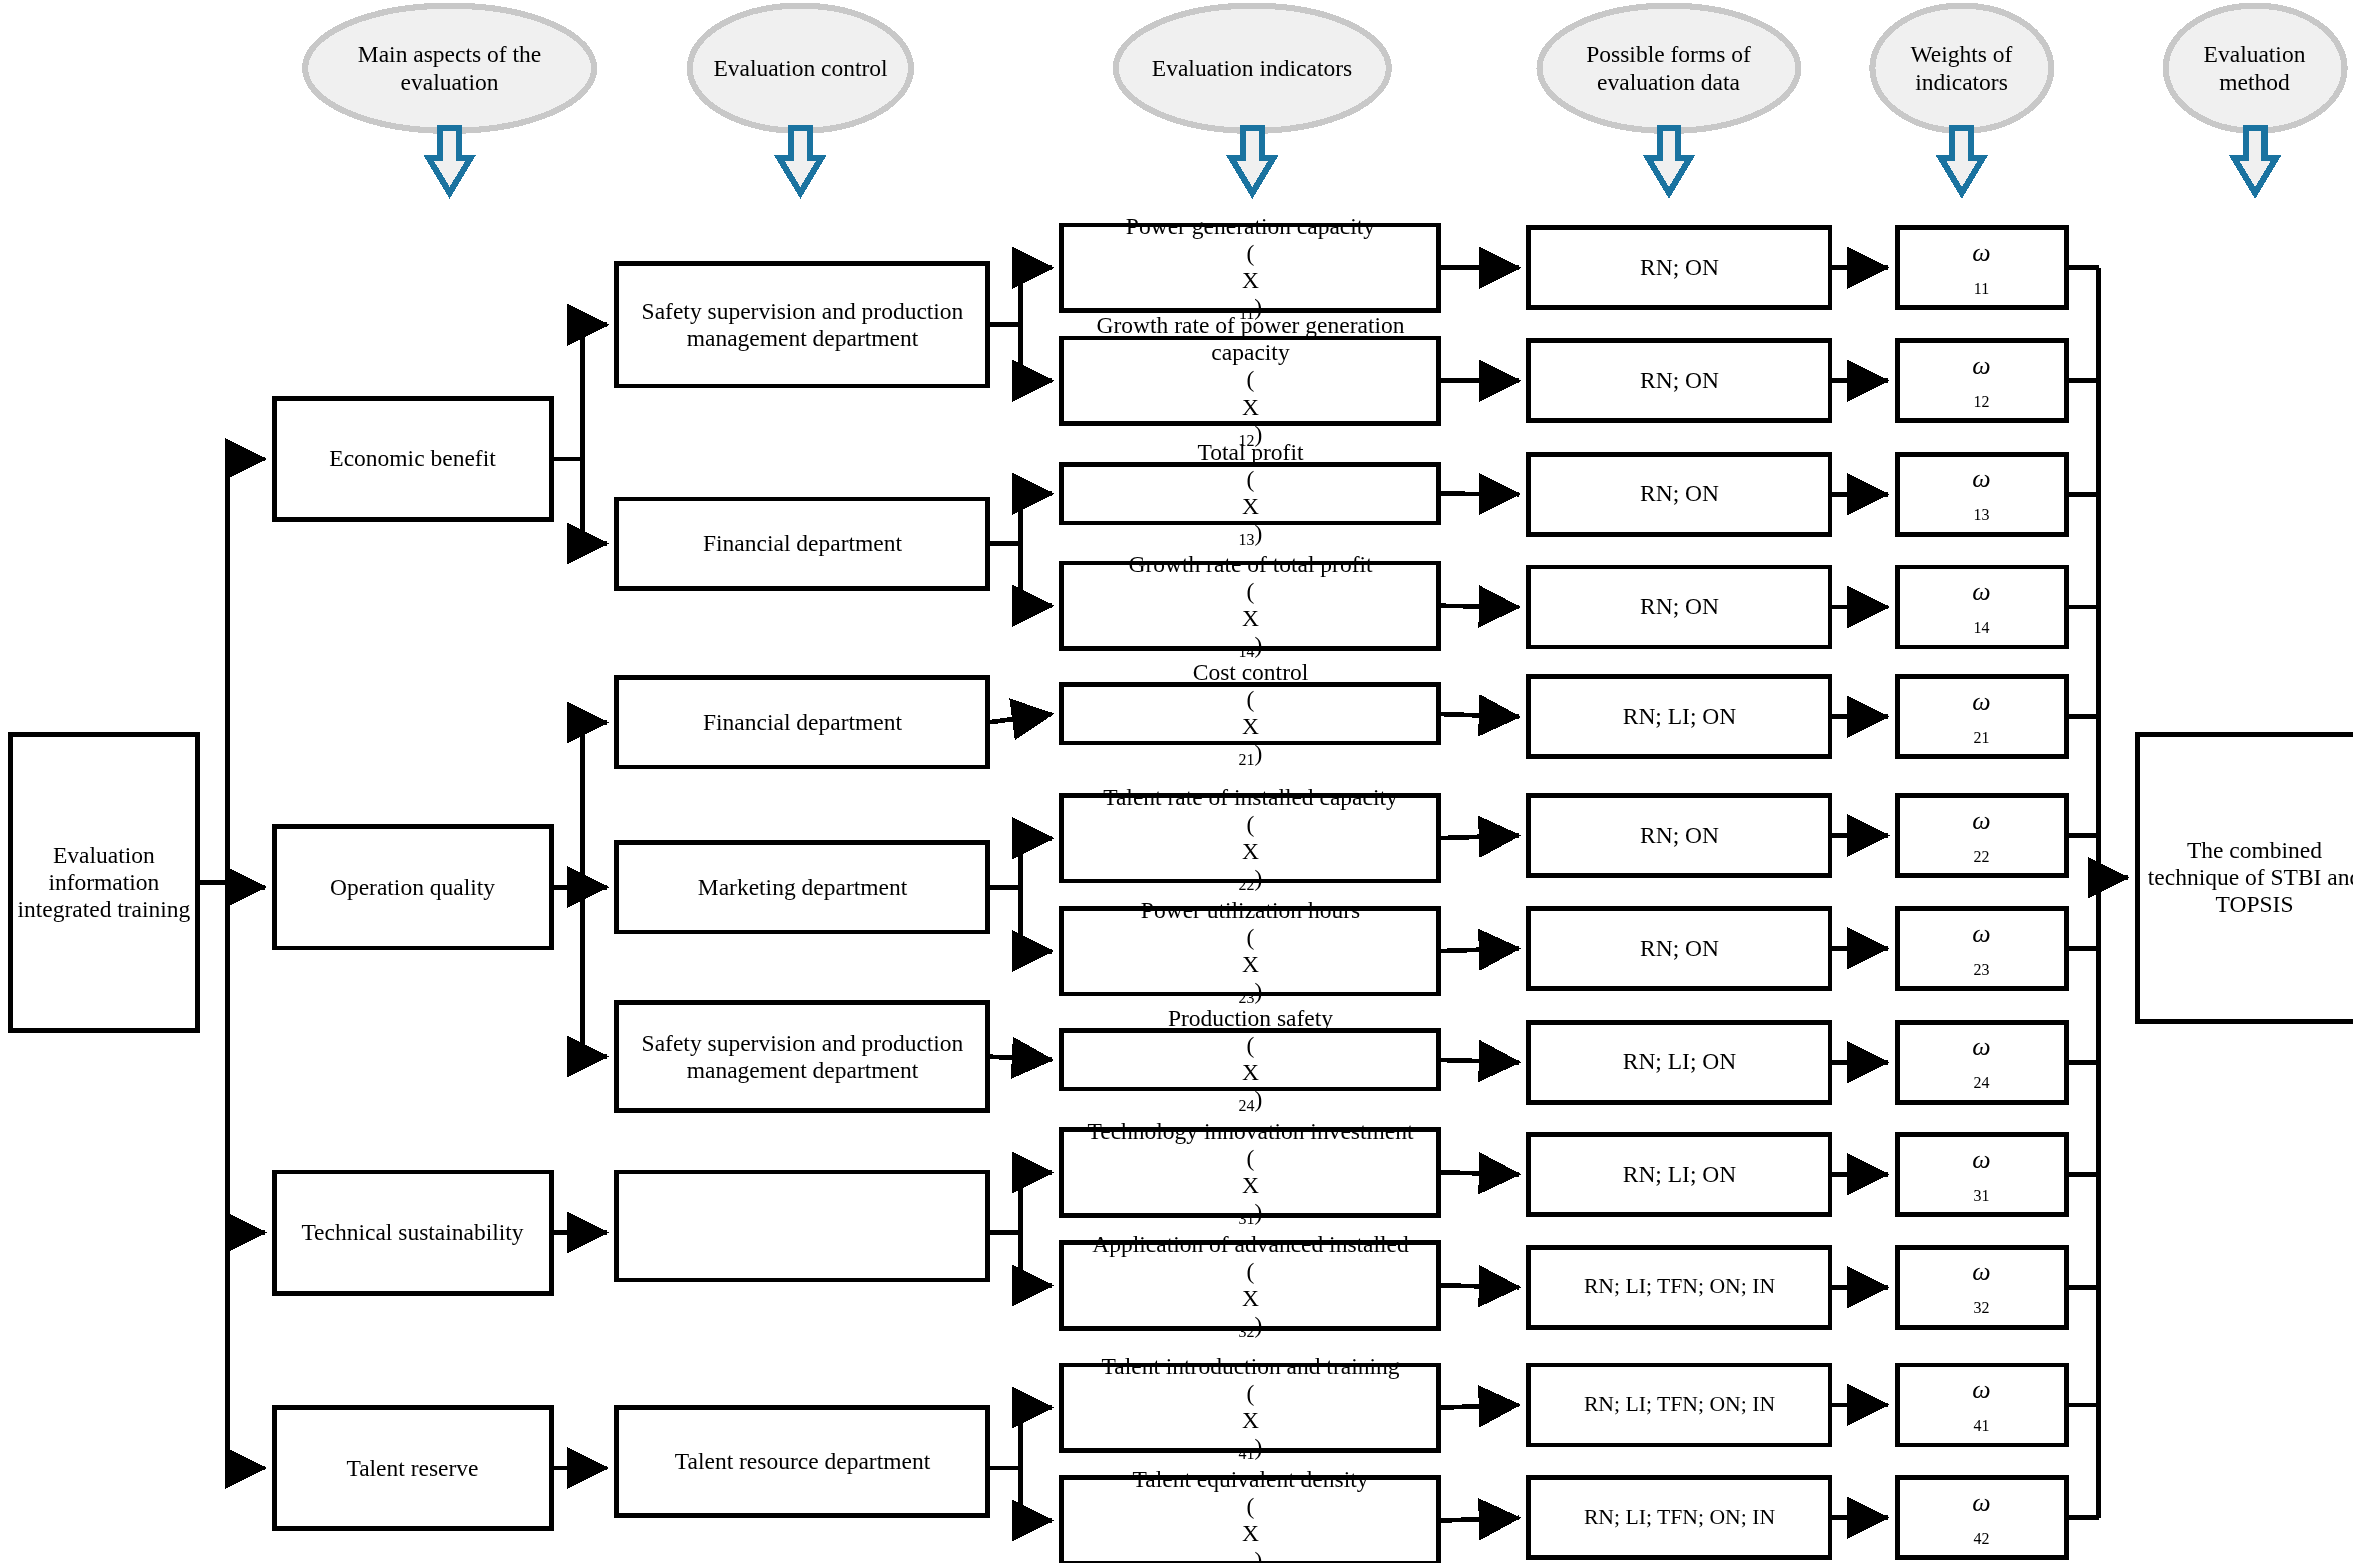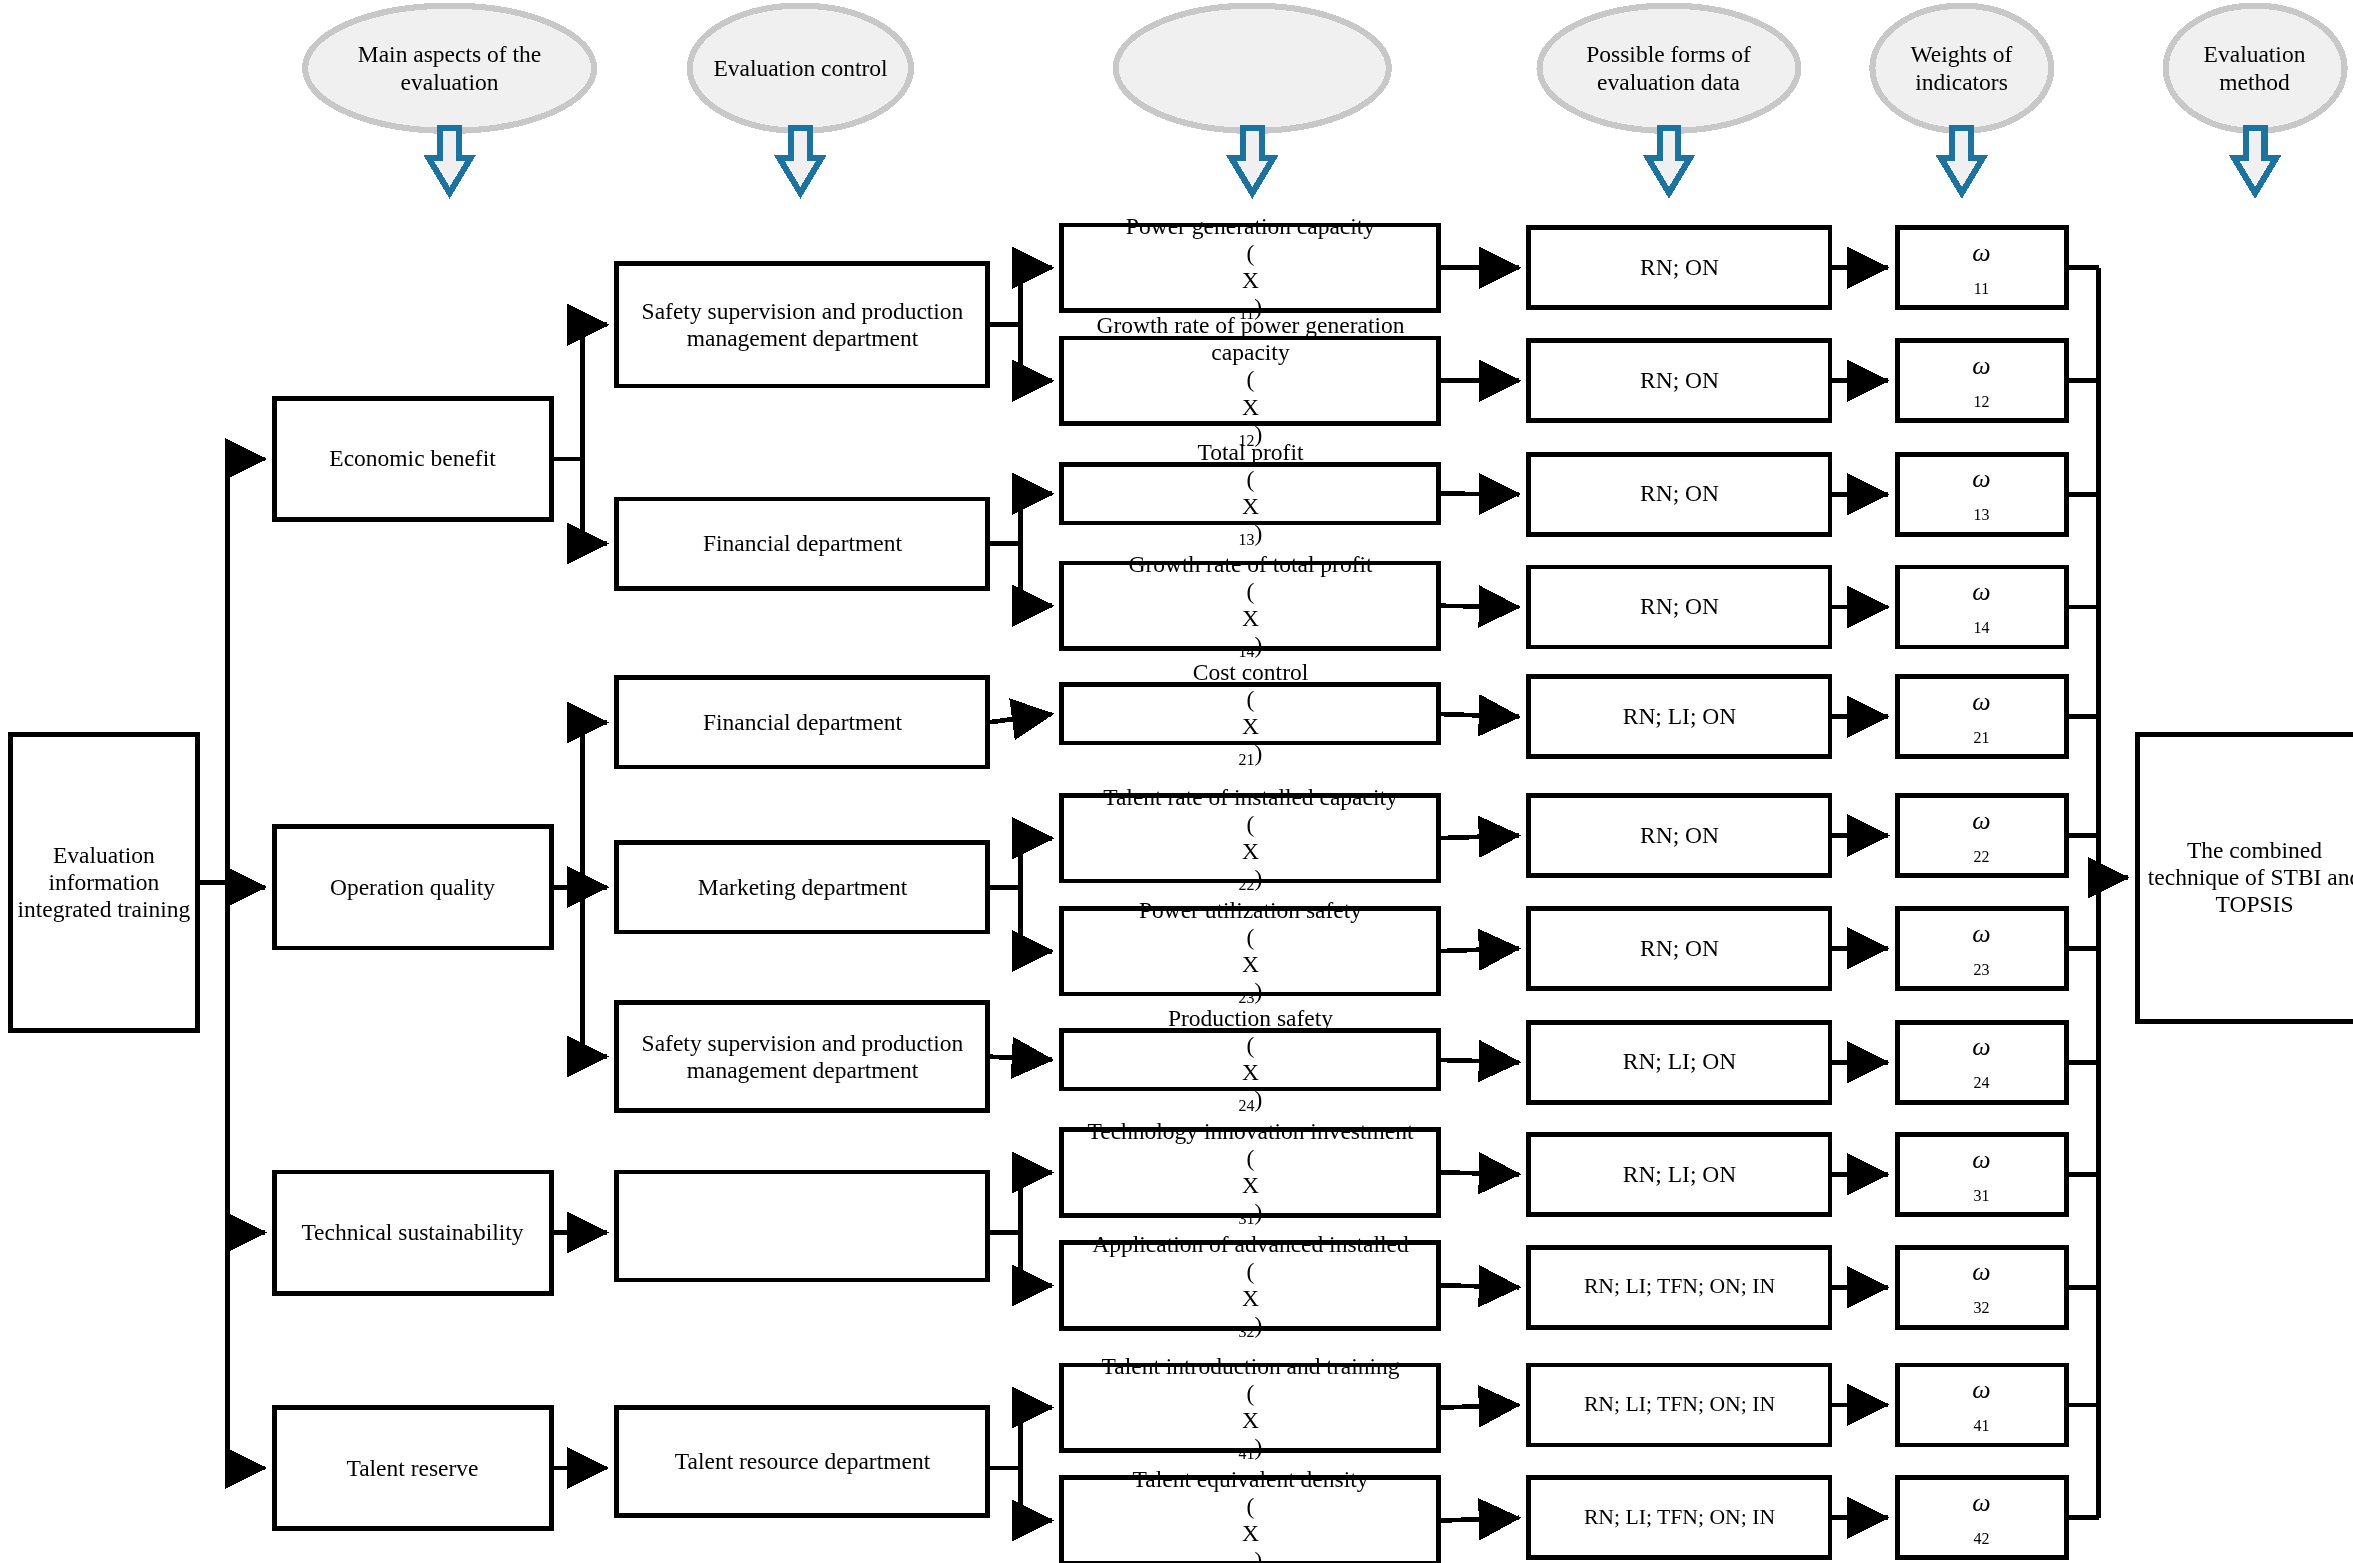--- a/index.html
+++ b/index.html
@@ -223,20 +223,23 @@
       <path d="M5040,1865 L5165,1865" marker-end="url(#ah)"></path>
     </g>
   </svg>
 
   <div class="hdr-txt" style="left:320px;top:20px;width:259px;height:97px;">
     <span>Main aspects of the evaluation</span>
   </div>
   <div class="hdr-txt" style="left:697px;top:20px;width:207px;height:97px;">
     <span>Evaluation control</span>
   </div>
+  <div class="hdr-txt" style="left:1139px;top:20px;width:226px;height:97px;">
+    <span>Evaluation indicators</span>
+  </div>
   <div class="hdr-txt" style="left:1551px;top:20px;width:235px;height:97px;">
     <span>Possible forms of evaluation data</span>
   </div>
   <div class="hdr-txt" style="left:1877px;top:20px;width:169px;height:97px;">
     <span>Weights of indicators</span>
   </div>
   <div class="hdr-txt" style="left:2170px;top:20px;width:169px;height:97px;">
     <span>Evaluation method</span>
   </div>
 
@@ -288,21 +291,21 @@
   <div class="boxtxt" style="left:1062px;top:563px;width:377px;height:86px;">
     <span><span>Growth rate of total profit</span> (<span>X</span><sub>14</sub>)</span>
   </div>
   <div class="boxtxt" style="left:1062px;top:685px;width:377px;height:58px;">
     <span><span>Cost control</span> (<span>X</span><sub>21</sub>)</span>
   </div>
   <div class="boxtxt" style="left:1062px;top:796px;width:377px;height:86px;">
     <span><span>Talent rate of  installed capacity</span> (<span>X</span><sub>22</sub>)</span>
   </div>
   <div class="boxtxt" style="left:1062px;top:909px;width:377px;height:86px;">
-    <span><span>Power utilization safety</span> (<span>X</span><sub>23</sub>)</span>
+    <span><span>Power utilization hours</span> (<span>X</span><sub>23</sub>)</span>
   </div>
   <div class="boxtxt" style="left:1062px;top:1031px;width:377px;height:58px;">
     <span><span>Production safety</span> (<span>X</span><sub>24</sub>)</span>
   </div>
   <div class="boxtxt" style="left:1062px;top:1130px;width:377px;height:86px;">
     <span><span>Technology innovation investment</span> (<span>X</span><sub>31</sub>)</span>
   </div>
   <div class="boxtxt" style="left:1062px;top:1243px;width:377px;height:86px;">
     <span><span>Application of advanced installed</span> (<span>X</span><sub>32</sub>)</span>
   </div>

